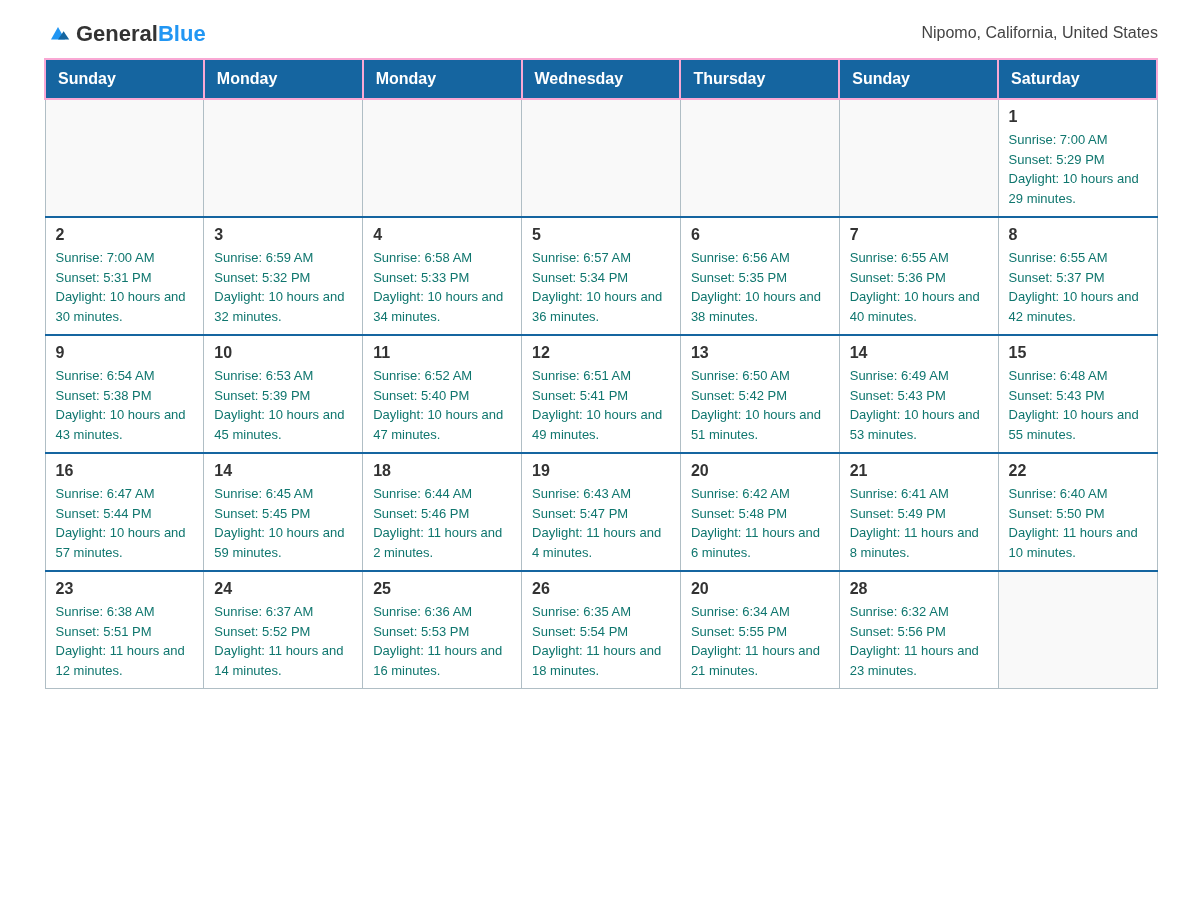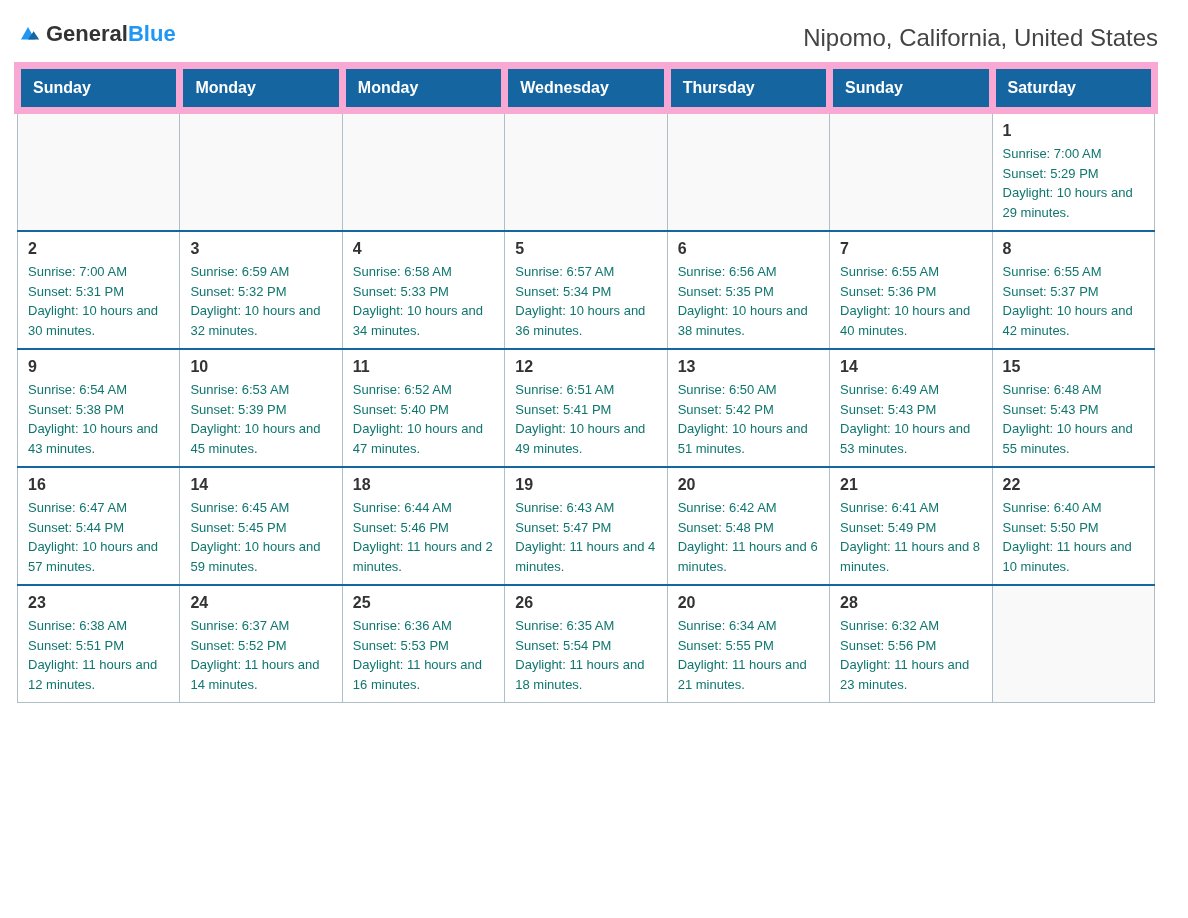--- a/index.html
+++ b/index.html
@@ -4,21 +4,21 @@
   <style>
     * { box-sizing: border-box; margin: 0; padding: 0; }
     body {
       font-family: Arial, Helvetica, sans-serif;
       background: #fff;
       color: #333;
       width: 1188px;
       min-height: 918px;
     }
     .page {
-      padding: 20px 30px 30px 14px;
+      padding: 20px 30px 30px 44px;
     }
     .header {
       display: flex;
       justify-content: space-between;
       align-items: flex-start;
       margin-bottom: 10px;
     }
     .logo {
       display: flex;
       align-items: center;
@@ -41,37 +41,37 @@
     .title-block {
       text-align: right;
     }
     .calendar-title {
       font-size: 52px;
       font-weight: bold;
       color: #222;
       line-height: 1.1;
     }
     .calendar-subtitle {
-      font-size: 24px;
+      font-size: 16px;
       color: #444;
       margin-top: 4px;
     }
     .calendar {
       width: 100%;
       border-collapse: collapse;
       margin-top: 8px;
     }
     .calendar thead tr th {
       background-color: #1565a0;
       color: #fff;
       font-size: 16px;
       font-weight: bold;
       padding: 10px 12px;
       text-align: left;
-      border: 7px solid #f9a8d4;
+      border: 2px solid #f9a8d4;
     }
     .calendar tbody tr td {
       vertical-align: top;
       border: 1px solid #b0bec5;
       padding: 8px 10px;
       width: 14.28%;
       min-height: 110px;
       font-size: 13px;
       color: #333;
     }

